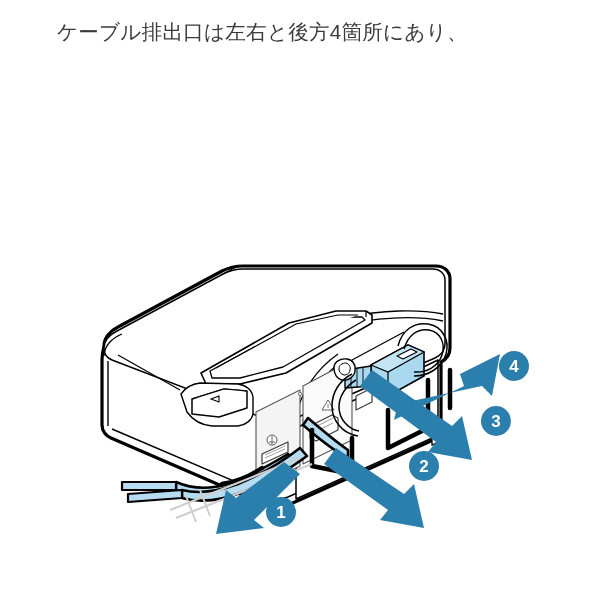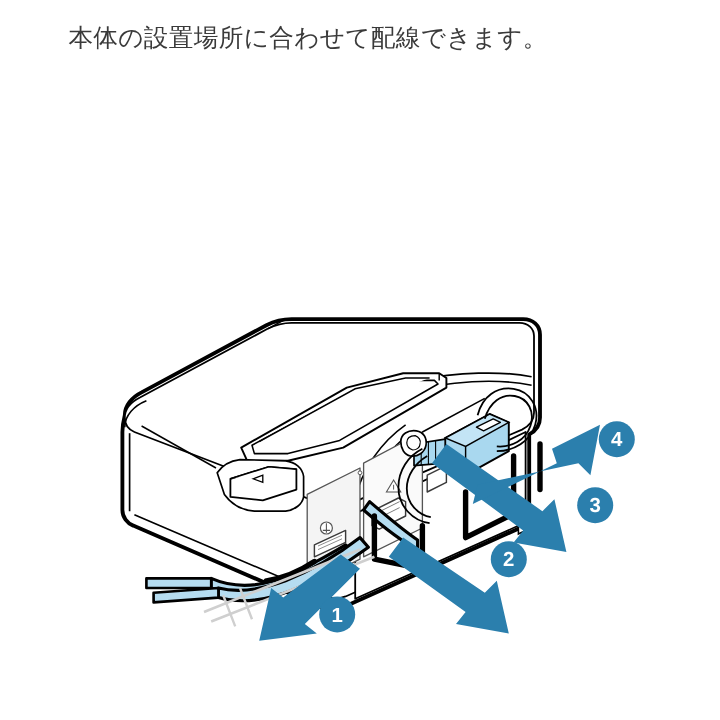--- a/index.html
+++ b/index.html
@@ -52,21 +52,21 @@
     font-weight: bold;
     fill: #ffffff;
   }
 </style>
 </head>
 <body>
 
 <div id="page">
 
   <div class="caption-block">
-    <div class="caption-line">本体の設置場所に合わせて配線できます。</div>
+    <div class="caption-line">ケーブル排出口は左右と後方4箇所にあり、</div>
   </div>
 
   <div class="figure-wrap">
     <svg class="figure" viewBox="0 0 600 470" xmlns="http://www.w3.org/2000/svg">
 
       <defs>
         <clipPath id="bodyClip">
           <path d="M88,200 L88,300 L110,330 L290,400 L470,330 L470,200 Z"></path>
         </clipPath>
       </defs>

